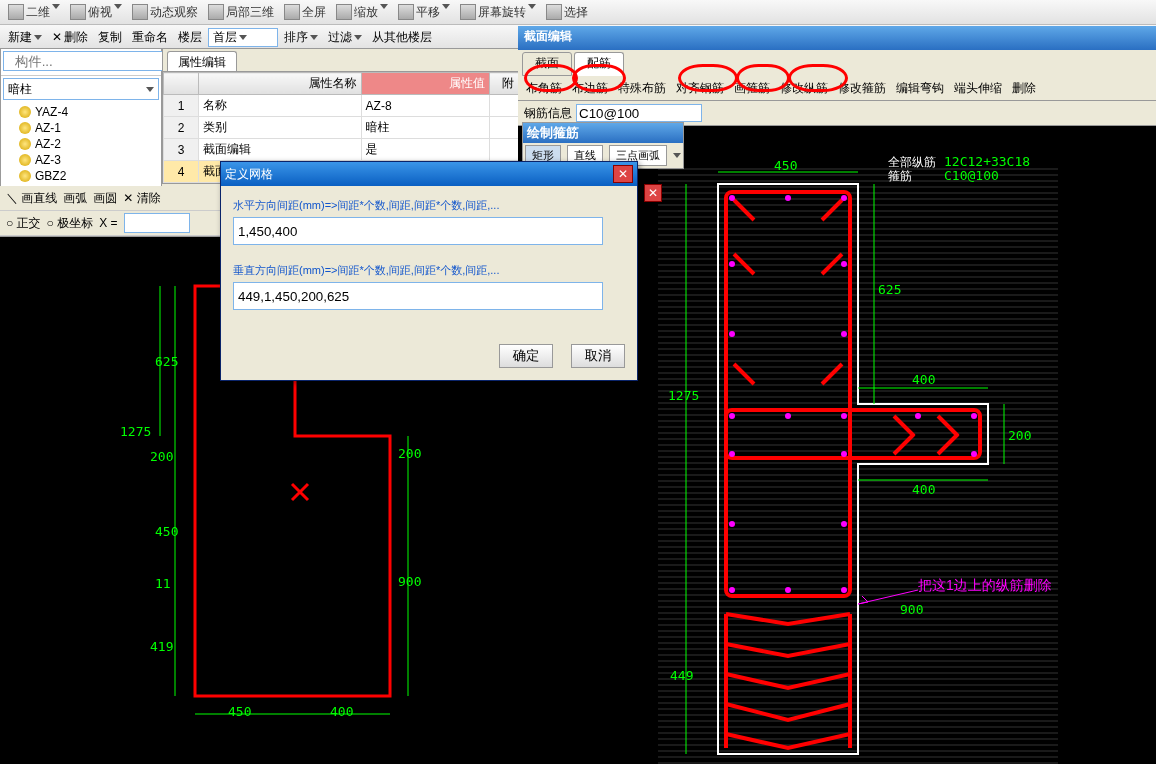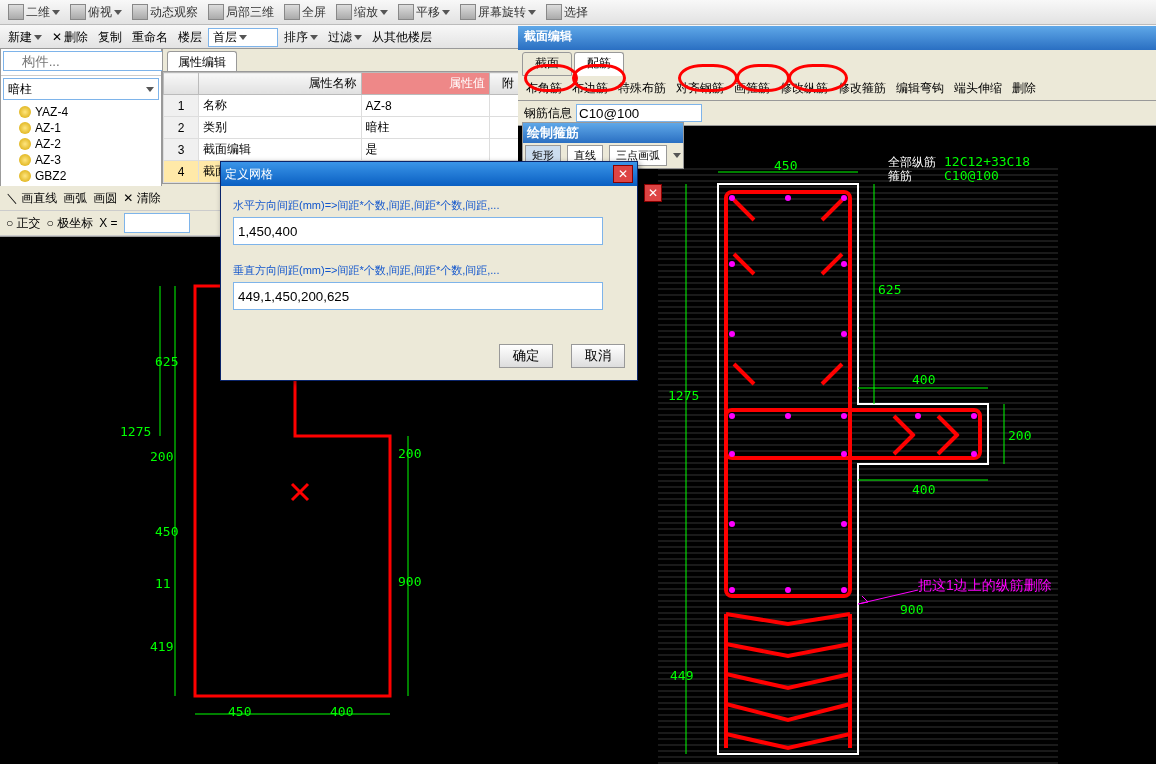--- a/index.html
+++ b/index.html
@@ -1,23 +1,23 @@
 <!DOCTYPE html>
 <html><head>
 <meta charset="utf-8">
 <style>
 html,body{margin:0;padding:0;width:1156px;height:764px;overflow:hidden;font-family:"Microsoft YaHei","SimSun",sans-serif;font-size:12px;background:#ece9d8;color:#000}
 .topbar{height:24px;background:linear-gradient(#f8f8f8,#e2e2e2);border-bottom:1px solid #bbb;display:flex;align-items:center;padding:0 4px;gap:2px;white-space:nowrap;overflow:hidden}
-.topbar .tb{display:flex;align-items:center;gap:2px;padding:0 4px;color:#333}
+.topbar .tb{display:flex;gap:2px;padding:0 4px;color:#333}
 .topbar .tb .ic{width:14px;height:14px;display:inline-block}
 .toolbar2{height:24px;background:linear-gradient(#f8f8f8,#e2e2e2);border-bottom:1px solid #bbb;display:flex;align-items:center;padding:0 4px;gap:2px}
 .toolbar2 .btn{display:flex;align-items:center;gap:2px;padding:0 4px}
 .leftpane{position:absolute;left:0;top:48px;width:160px;height:716px;background:#fff;border:1px solid #999}
 .leftpane .search{display:flex;padding:2px;border-bottom:1px solid #ccc}
-.leftpane .search input{flex:1;height:18px;border:1px solid #7eb4ea;padding:0 18px}
+.leftpane .search input{flex:1;height:18px;border:1px solid #7eb4ea;padding:0 11px}
 .leftpane .search .mag{width:20px;height:20px;border:1px solid #999;background:#eee;display:flex;align-items:center;justify-content:center}
 .leftpane .combo{margin:2px;border:1px solid #7eb4ea;height:20px;display:flex;align-items:center;padding:0 4px;justify-content:space-between}
 .leftpane .tree{padding:2px 0}
 .leftpane .tree .node{display:flex;align-items:center;padding:1px 4px 1px 18px;gap:4px}
 .leftpane .tree .node .sun{width:12px;height:12px;border-radius:50%;background:radial-gradient(#ffe680,#d6a500)}
 .propPanel{position:absolute;left:162px;top:48px;width:356px;background:#fff;border:1px solid #999}
 .propPanel .tabstrip{height:22px;background:#ece9d8;border-bottom:1px solid #999;display:flex}
 .propPanel .tabstrip .tab{padding:2px 10px;border:1px solid #999;border-bottom:none;background:#fff;margin:2px 0 0 4px;border-radius:3px 3px 0 0}
 .propPanel table{width:100%;border-collapse:collapse}
 .propPanel th{background:linear-gradient(#f8f8f8,#e0e0e0);border:1px solid #bbb;font-weight:normal;padding:2px 4px;text-align:right}

